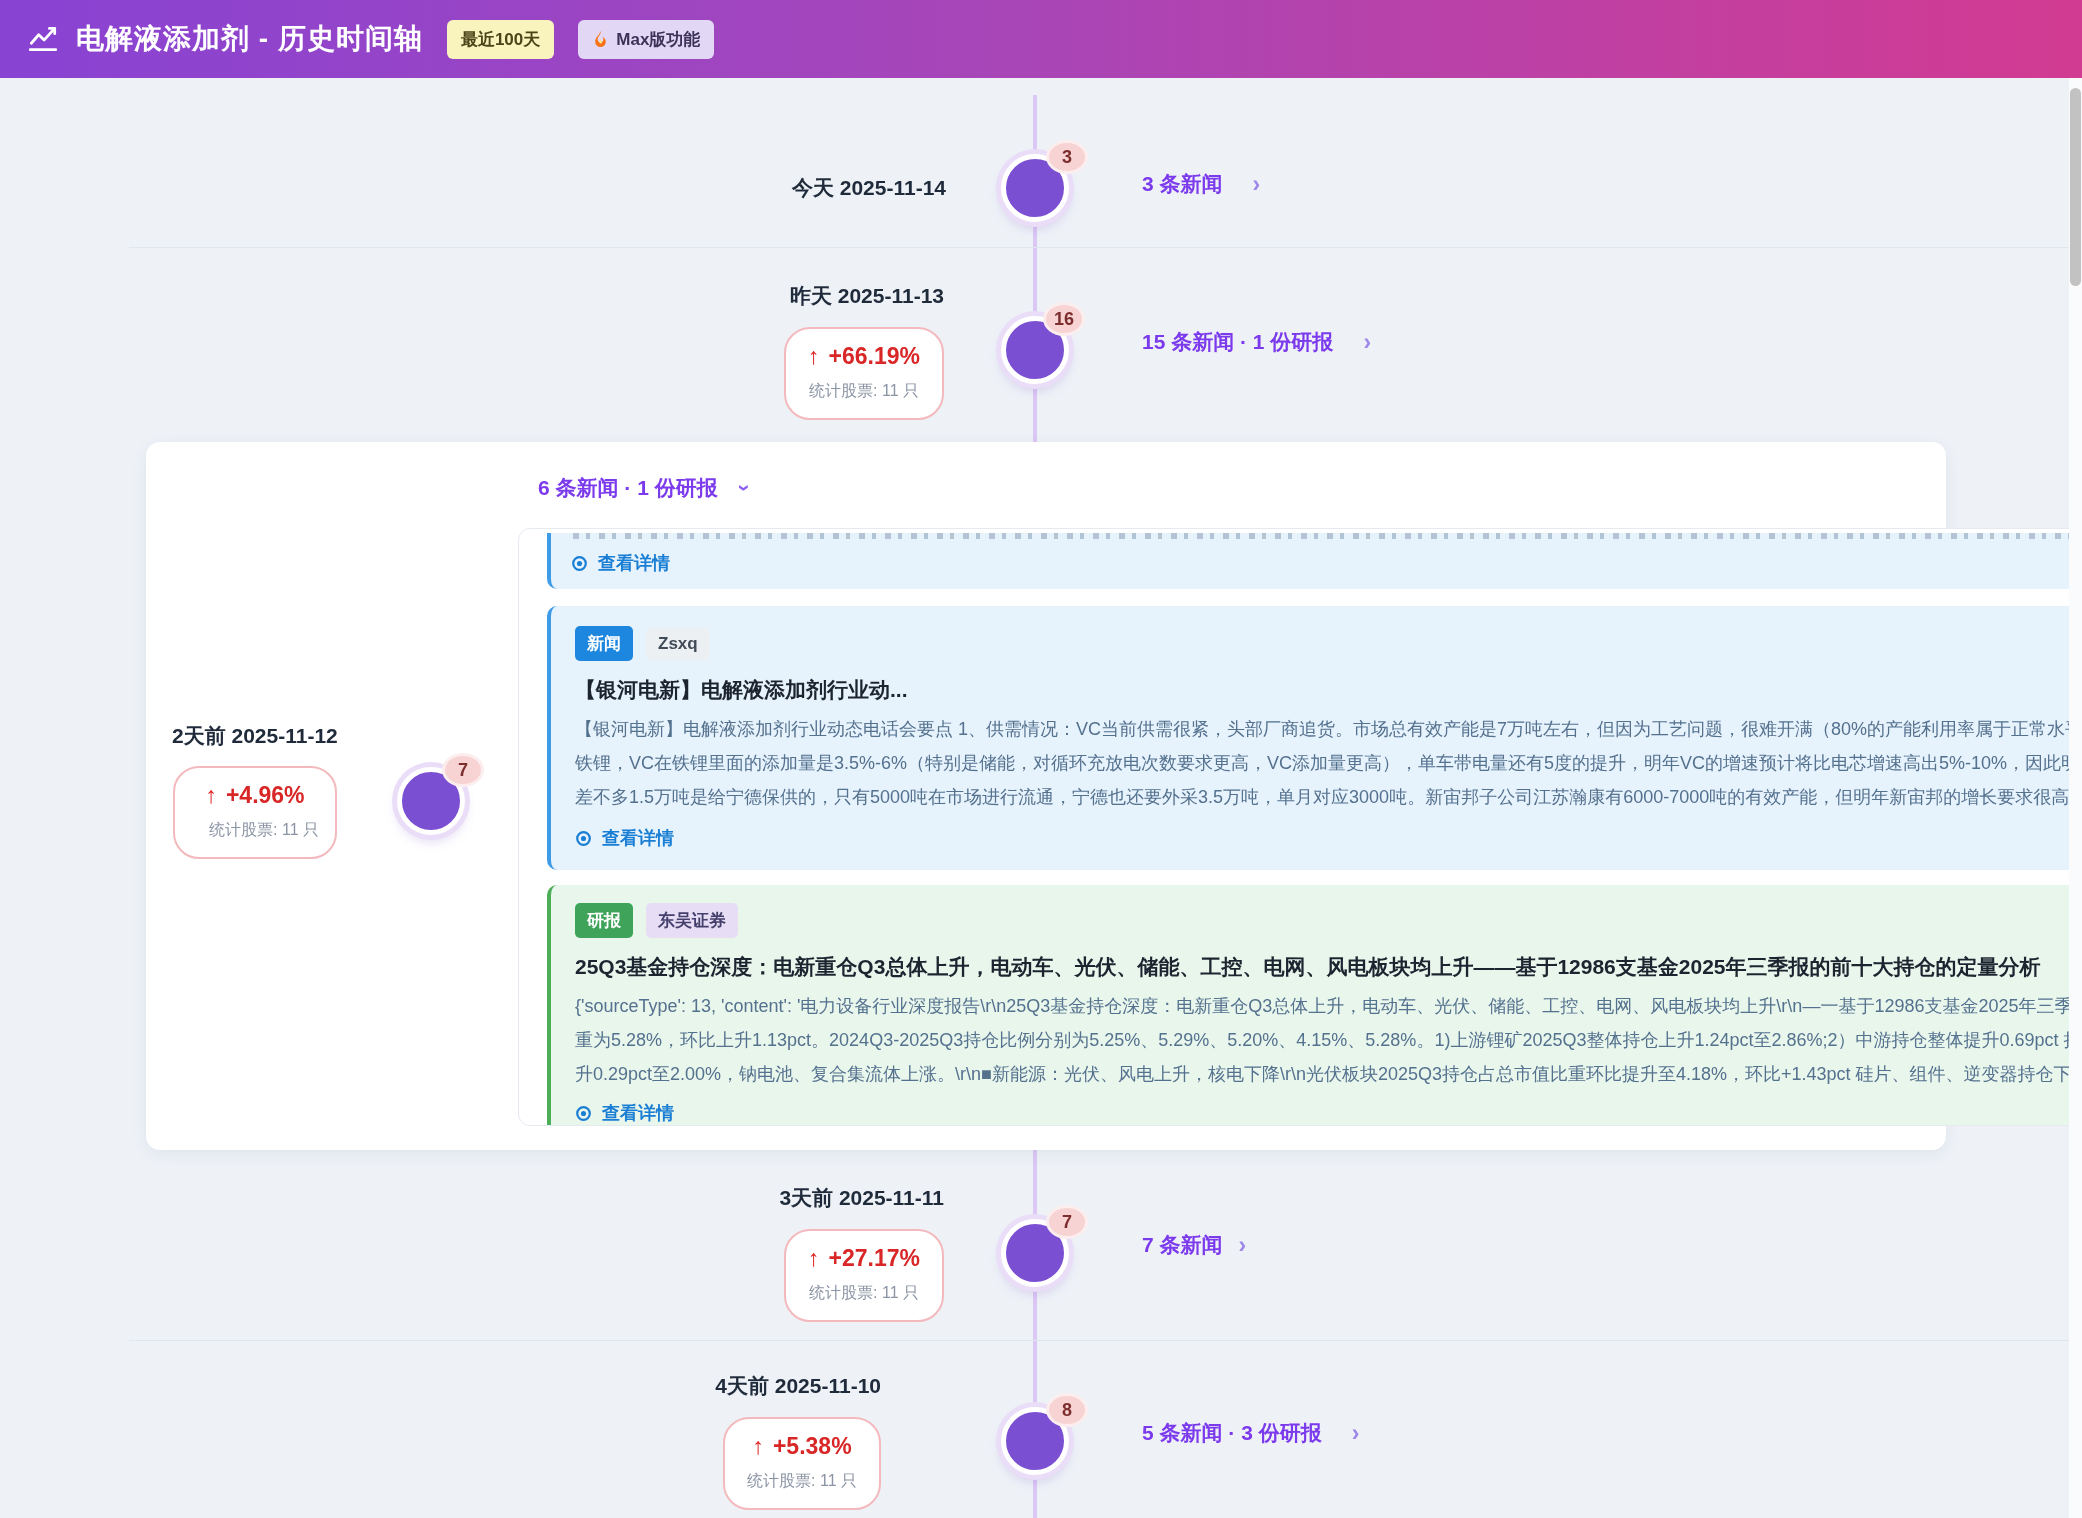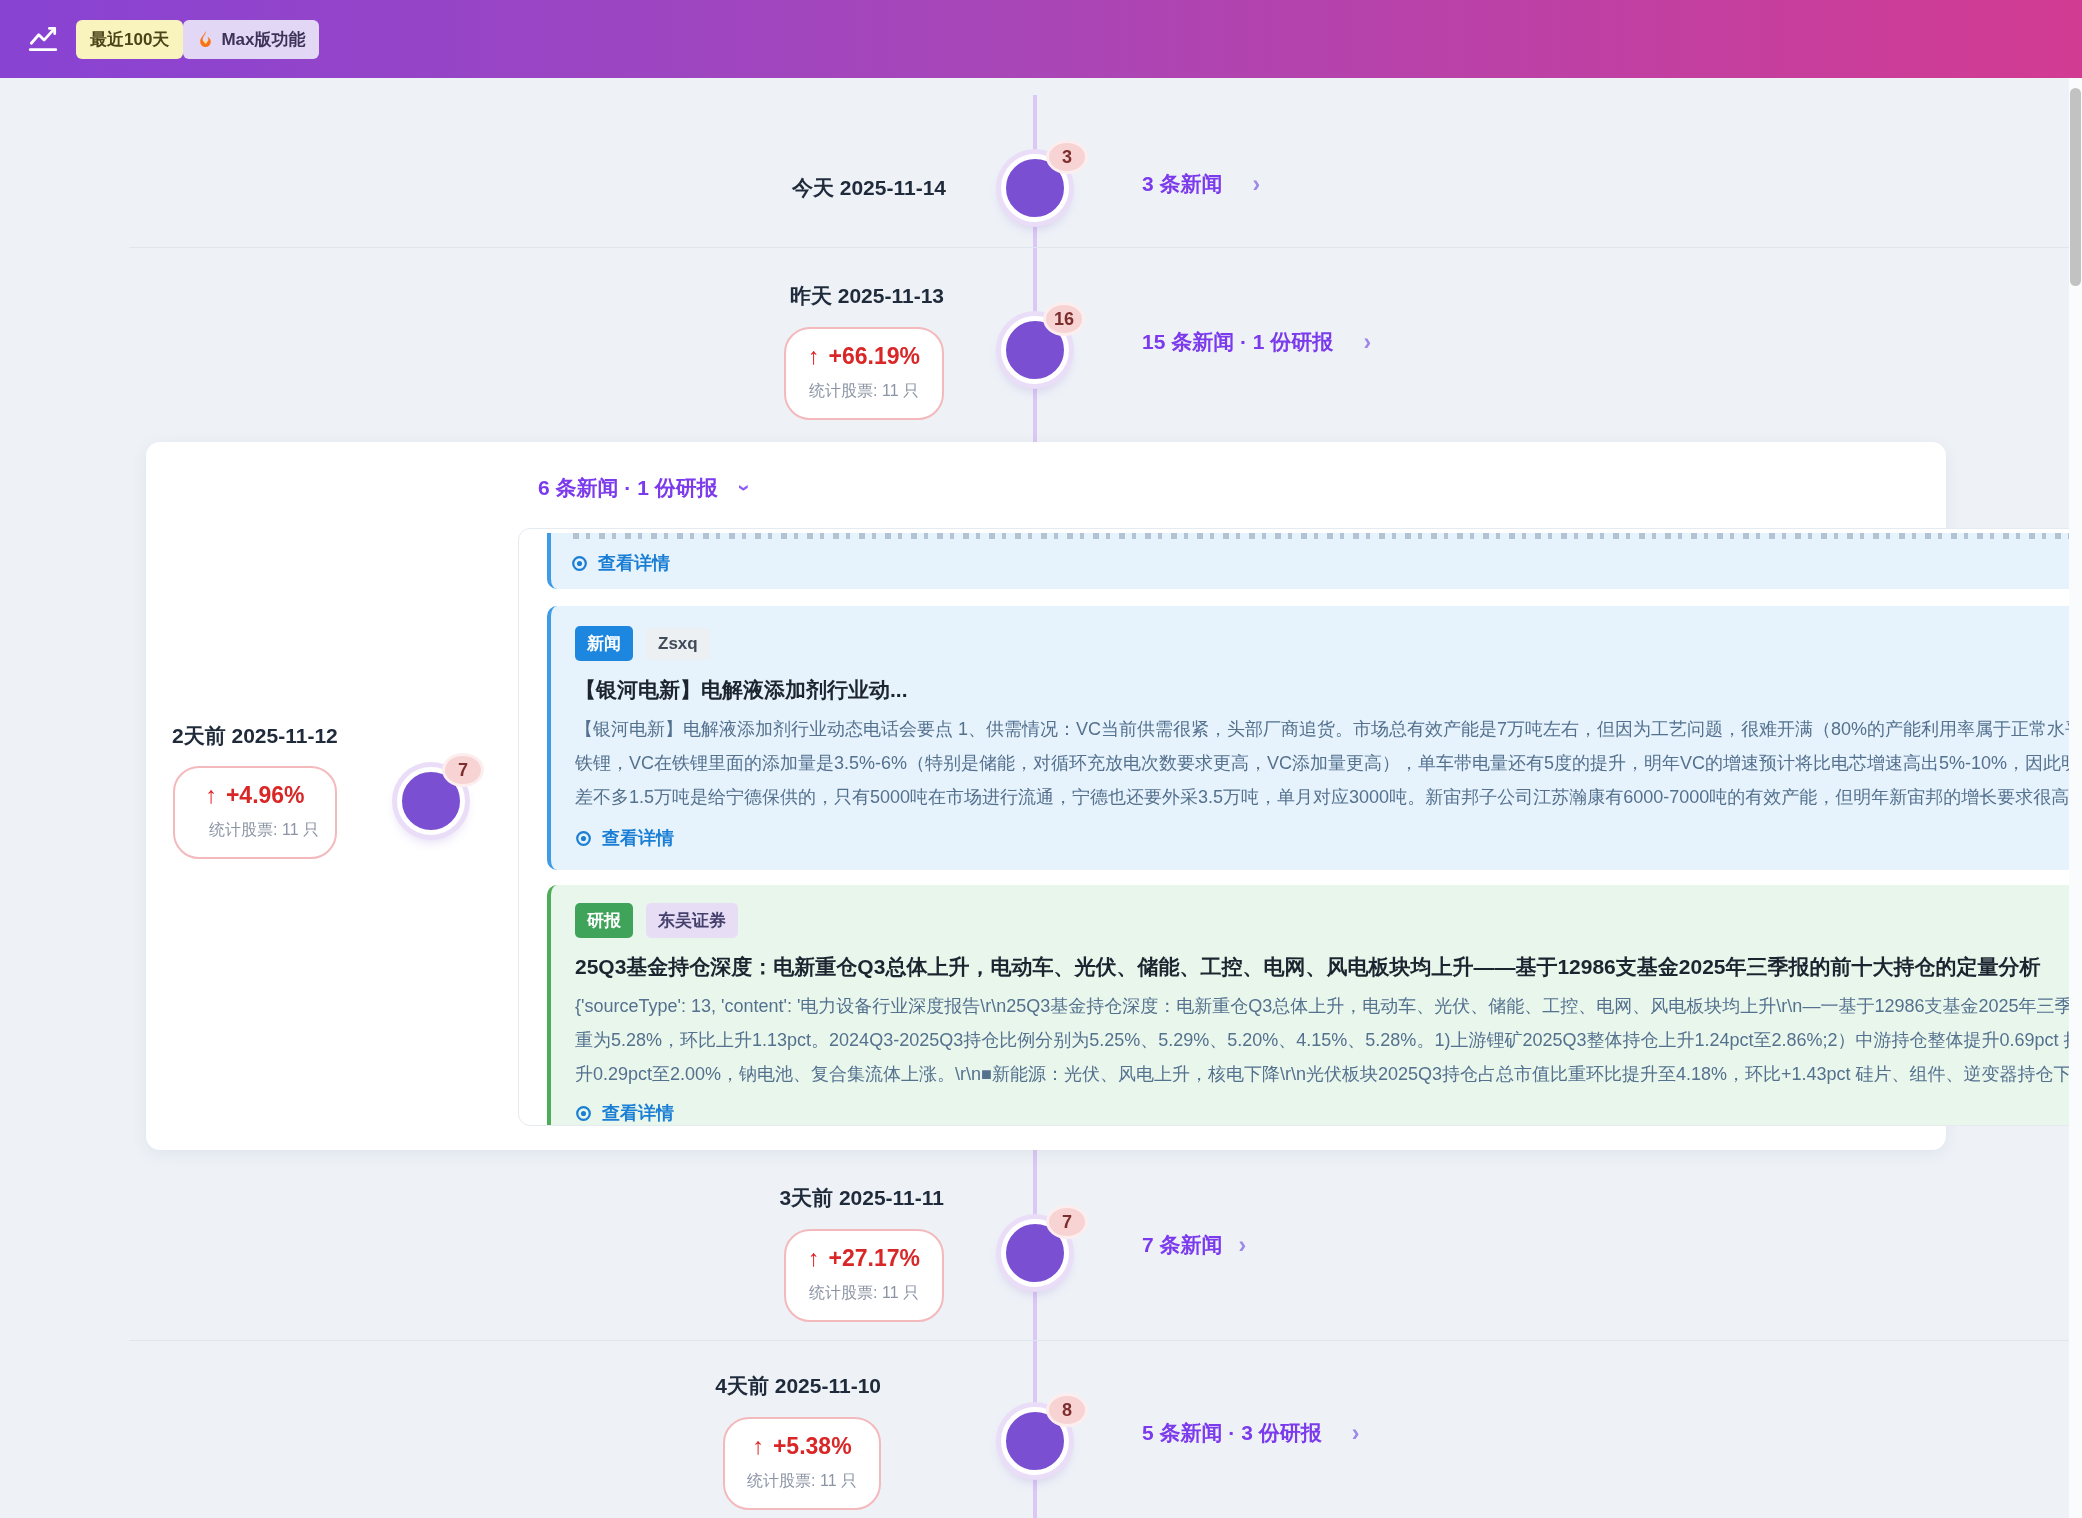--- a/index.html
+++ b/index.html
@@ -10,21 +10,21 @@
   }
   
   .header{
     position:absolute;left:0;top:0;width:2082px;height:78px;
     background:linear-gradient(90deg,#8843d3 0%,#a846b8 48%,#d23b92 100%);
     display:flex;align-items:center;padding-left:26px;box-sizing:border-box;z-index:5;
   }
   .h-icon{width:34px;height:34px;margin-right:16px;flex:0 0 auto;}
   .h-title{color:#fff;font-size:28px;font-weight:bold;letter-spacing:1px;}
   .h-badge{
-    font-size:17px;font-weight:bold;
+    margin-left:24px;font-size:17px;font-weight:bold;
     padding:8px 14px;border-radius:6px;display:flex;align-items:center;gap:7px;
   }
   .h-badge.days{background:#f9f3bd;color:#4a4419;}
   .h-badge.max{background:#e2d8f5;color:#3d3358;}
   .flame{width:17px;height:19px;}
   
   .t-line{position:absolute;left:1033px;top:95px;width:4px;height:1423px;background:#dcc8f4;z-index:0;}
   .divider{position:absolute;left:129px;width:1953px;height:1px;background:#e0e6ed;z-index:0;}
   .date-label{font-size:21px;font-weight:bold;color:#1f2a3a;white-space:nowrap;}
   .side-block{position:absolute;display:flex;flex-direction:column;align-items:flex-end;z-index:2;}
@@ -98,20 +98,21 @@
 </style>
 </head>
 <body>
 
 <div class="header">
   <svg class="h-icon" viewBox="0 0 32 32" fill="none" stroke="#ffffff" stroke-width="2.6" stroke-linecap="round" stroke-linejoin="round">
     <path d="M4 26 h24"></path>
     <path d="M5 20 l7 -8 5 5 10 -11"></path>
     <path d="M22 6 h5 v5"></path>
   </svg>
+  <div class="h-title">电解液添加剂 - 历史时间轴</div>
   <div class="h-badge days">
     <span>最近100天</span>
   </div>
   <div class="h-badge max">
     <svg class="flame" viewBox="0 0 24 26" fill="#f97316">
       <path d="M12 1c1.5 5-4 7-4 12a4 4 0 0 0 8 0c0-2.4-1.4-3.8-1.4-3.8 3.4 1.3 4.9 4.4 4.9 7a7.5 7.5 0 0 1-15 0C4.5 9.5 10.5 7.5 12 1z"></path>
       <path d="M12 12c.8 2-1.6 3-1.6 5a1.8 1.8 0 0 0 3.6 0c0-2.2-1.2-3.2-2-5z" fill="#fde68a"></path>
     </svg>
     <span>Max版功能</span>
   </div>

